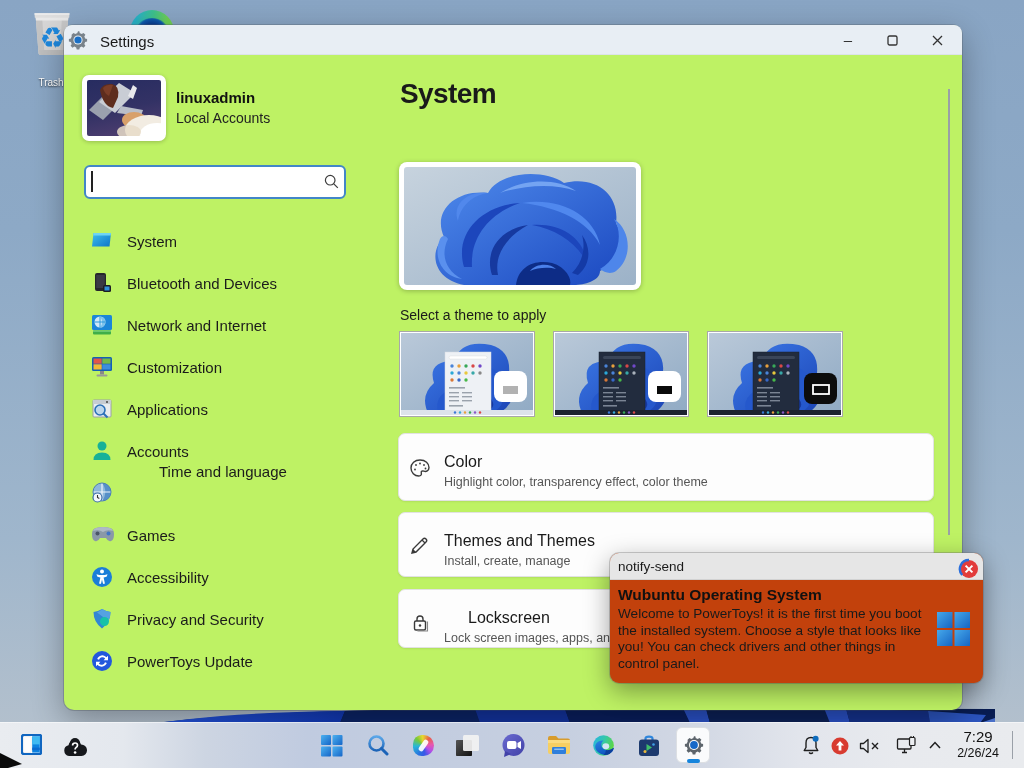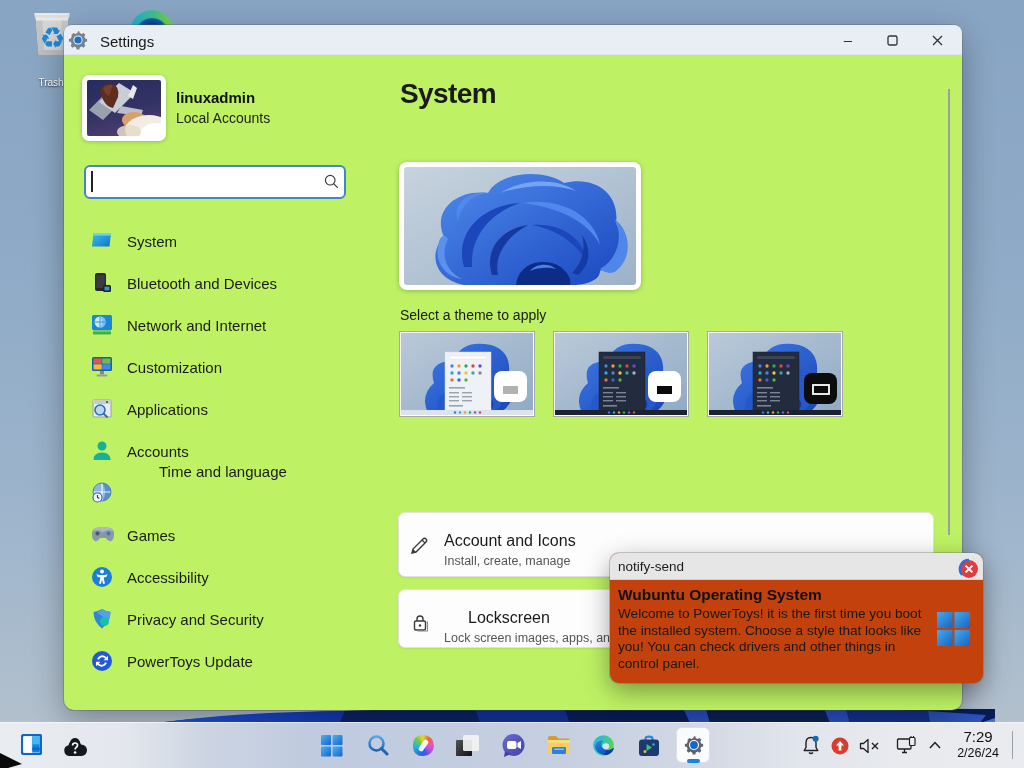--- a/index.html
+++ b/index.html
@@ -381,22 +381,36 @@
       </g>
     <rect x="97" y="42" width="33" height="31" rx="8" fill="#0c0c0c"></rect>
     <rect x="106" y="54" width="16" height="9" fill="none" stroke="#fff" stroke-width="1.8"></rect>
   </svg>
 
   <style>
     .card{position:absolute;left:334px;width:536px;background:#fdfdfd;border:1px solid #e2e2e2;border-radius:7px;box-shadow:0 1px 2px rgba(0,0,0,.08);}
     .ct{position:absolute;left:45px;font-size:16px;color:#1a1a1a;}
     .cs{position:absolute;left:45px;font-size:12.5px;color:#555;}
   </style>
+  <div class="card" style="top:408px;height:68px;">
+    <div class="ct" style="top:19px;">Color</div>
+    <div class="cs" style="top:41px;">Highlight color, transparency effect, color theme</div>
+    <svg class="abs" style="left:11px;top:25px;" width="20" height="18" viewBox="0 0 20 18">
+      <path d="M10 1 C15.5 1 19 4.5 19 8.5 C19 12 16 13 14 12.2 C12.3 11.6 10.8 12.2 11.3 14 C11.8 15.8 10.8 17 8.8 17 C4.5 17 1 13.5 1 9 C1 4.5 4.8 1 10 1 Z" fill="none" stroke="#3a3a3a" stroke-width="1.4"></path>
+      <g fill="#3a3a3a">
+          <circle cx="6" cy="6" r=".9"></circle>
+          <circle cx="10" cy="4.5" r=".9"></circle>
+          <circle cx="14" cy="6" r=".9"></circle>
+          <circle cx="5" cy="10.5" r=".9"></circle>
+          <circle cx="15.5" cy="9.5" r=".9"></circle>
+        </g>
+    </svg>
+  </div>
   <div class="card" style="top:487px;height:65px;">
-    <div class="ct" style="top:19px;">Account and Icons</div>
+    <div class="ct" style="top:19px;">Themes and Themes</div>
     <div class="cs" style="top:41px;">Install, create, manage</div>
     <svg class="abs" style="left:11px;top:23px;" width="19" height="19" viewBox="0 0 19 19">
       <path d="M2 17 L3 13 L13 3 Q14.5 1.5 16 3 Q17.5 4.5 16 6 L6 16 Z" fill="none" stroke="#3a3a3a" stroke-width="1.4"></path>
       <path d="M12 4 L15 7" stroke="#3a3a3a" stroke-width="1.2"></path>
       <path d="M2 17 L3 13 L6 16 Z" fill="#3a3a3a"></path>
     </svg>
   </div>
   <div class="card" style="top:564px;height:59px;">
     <div class="ct" style="top:19px;margin-left:24px;">Lockscreen</div>
     <div class="cs" style="top:41px;">Lock screen images, apps, animations</div>

